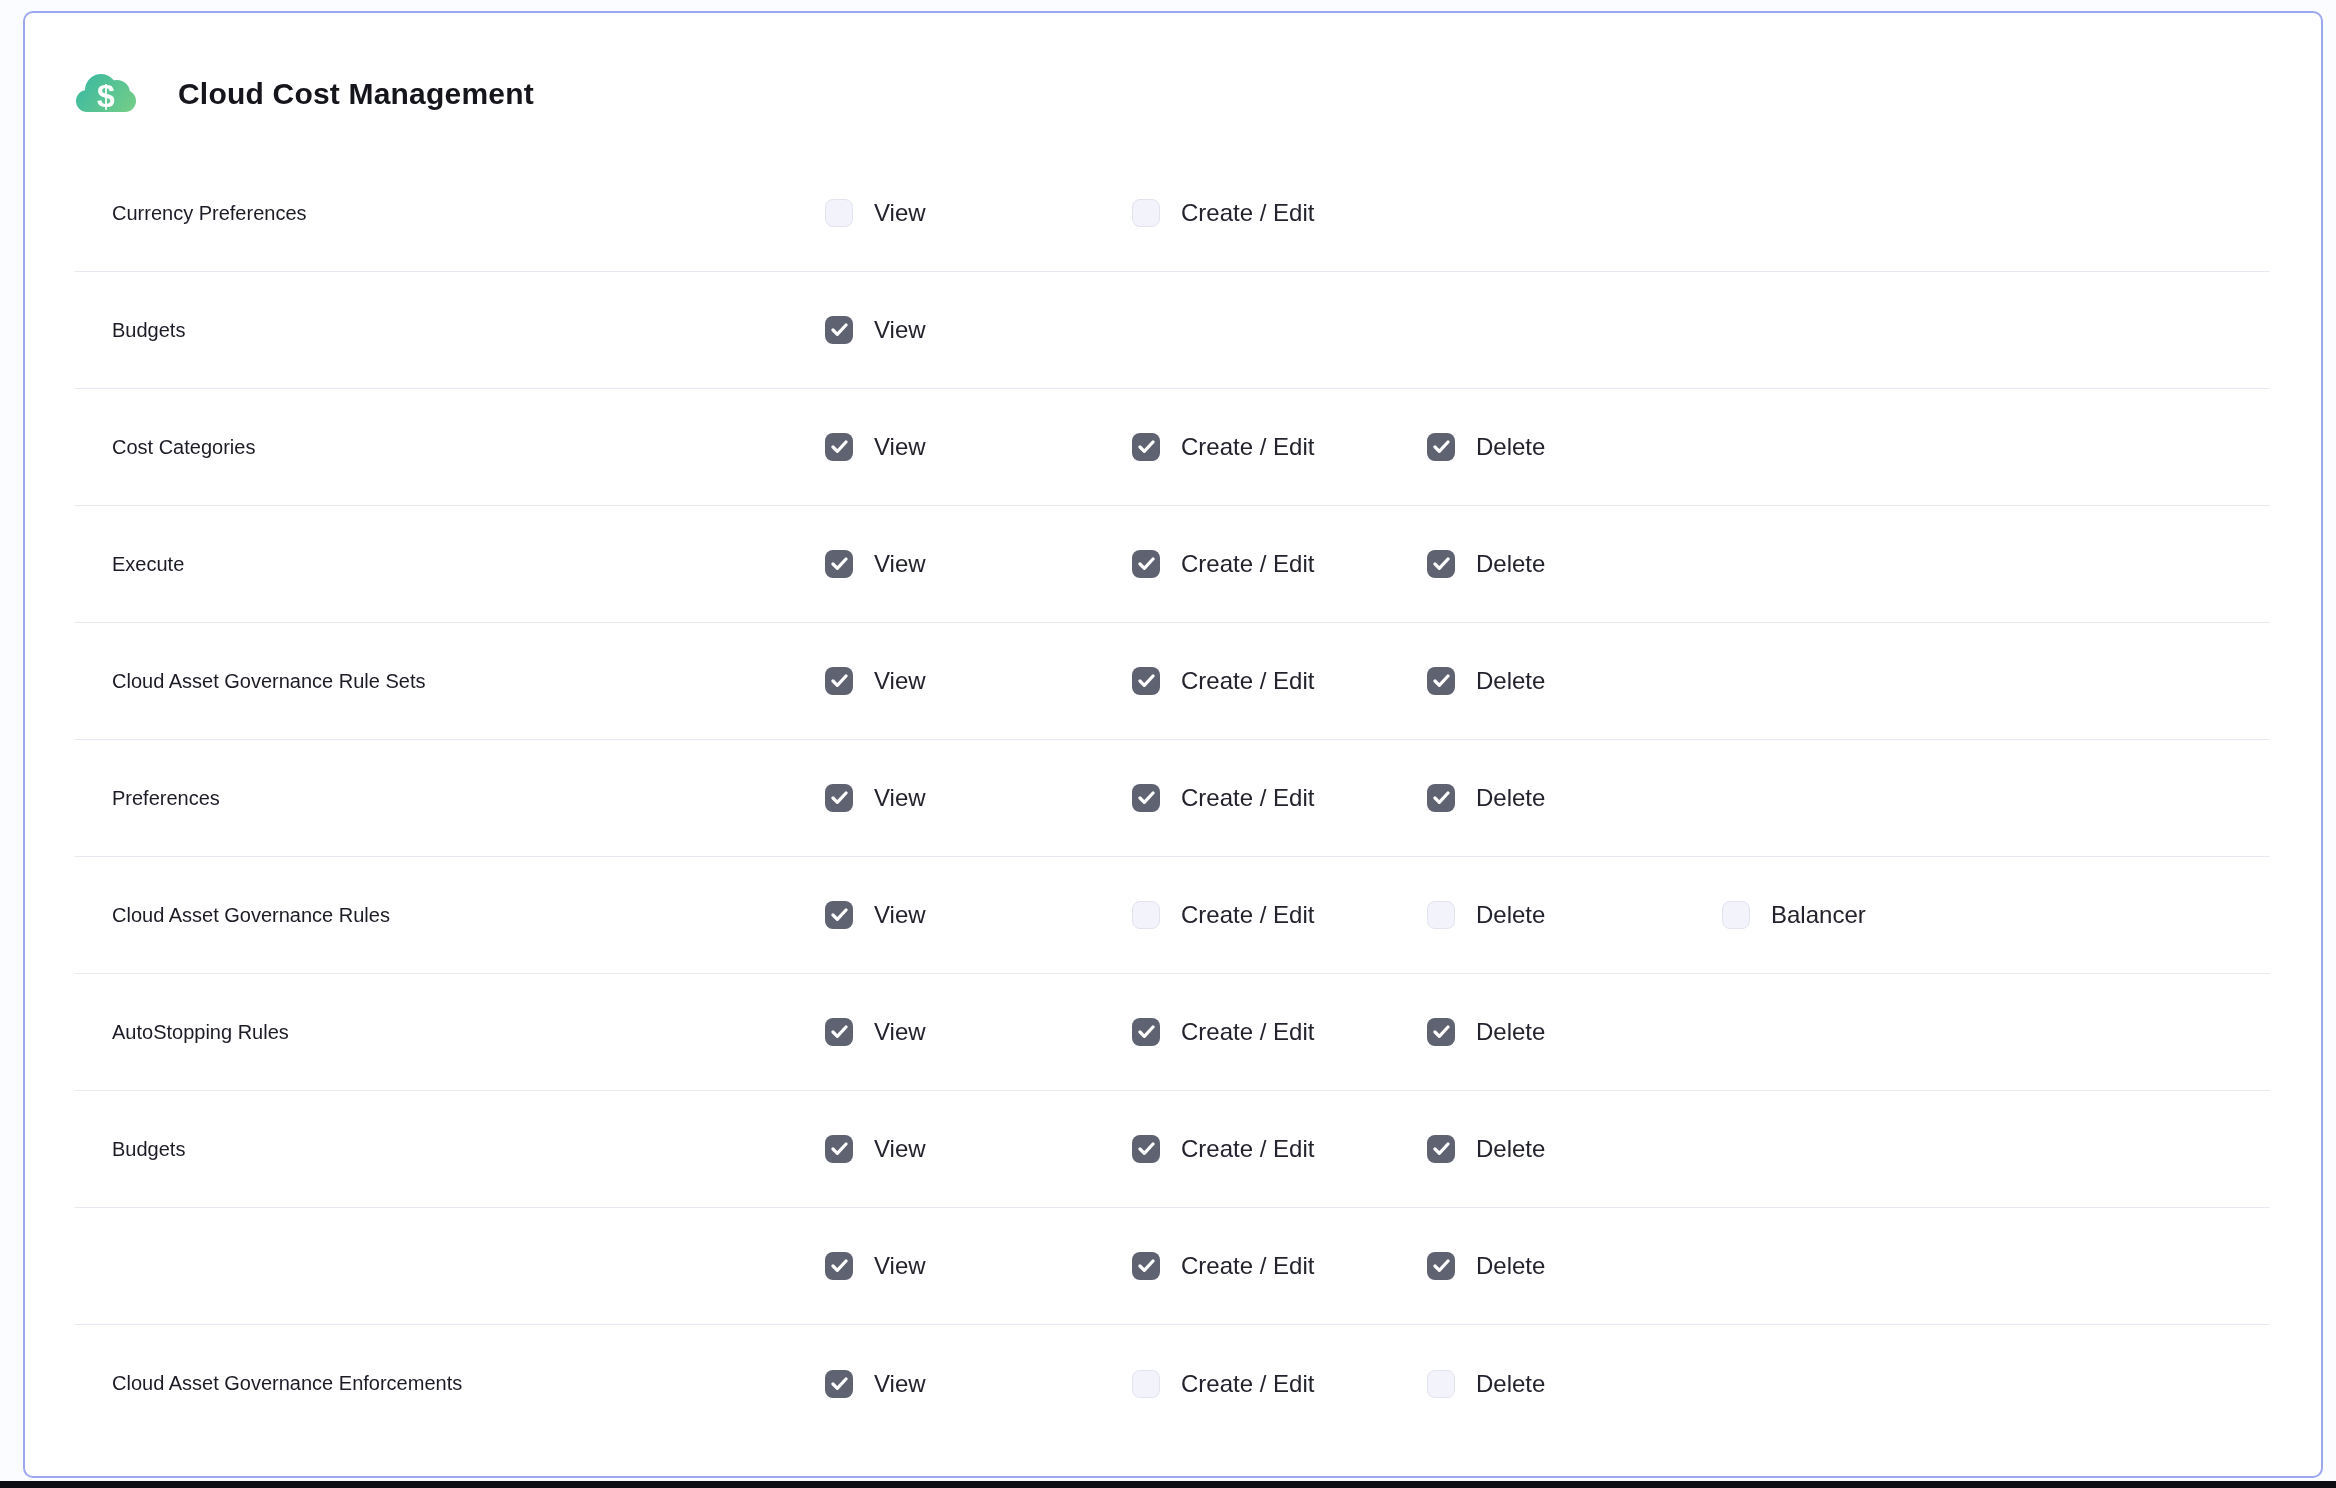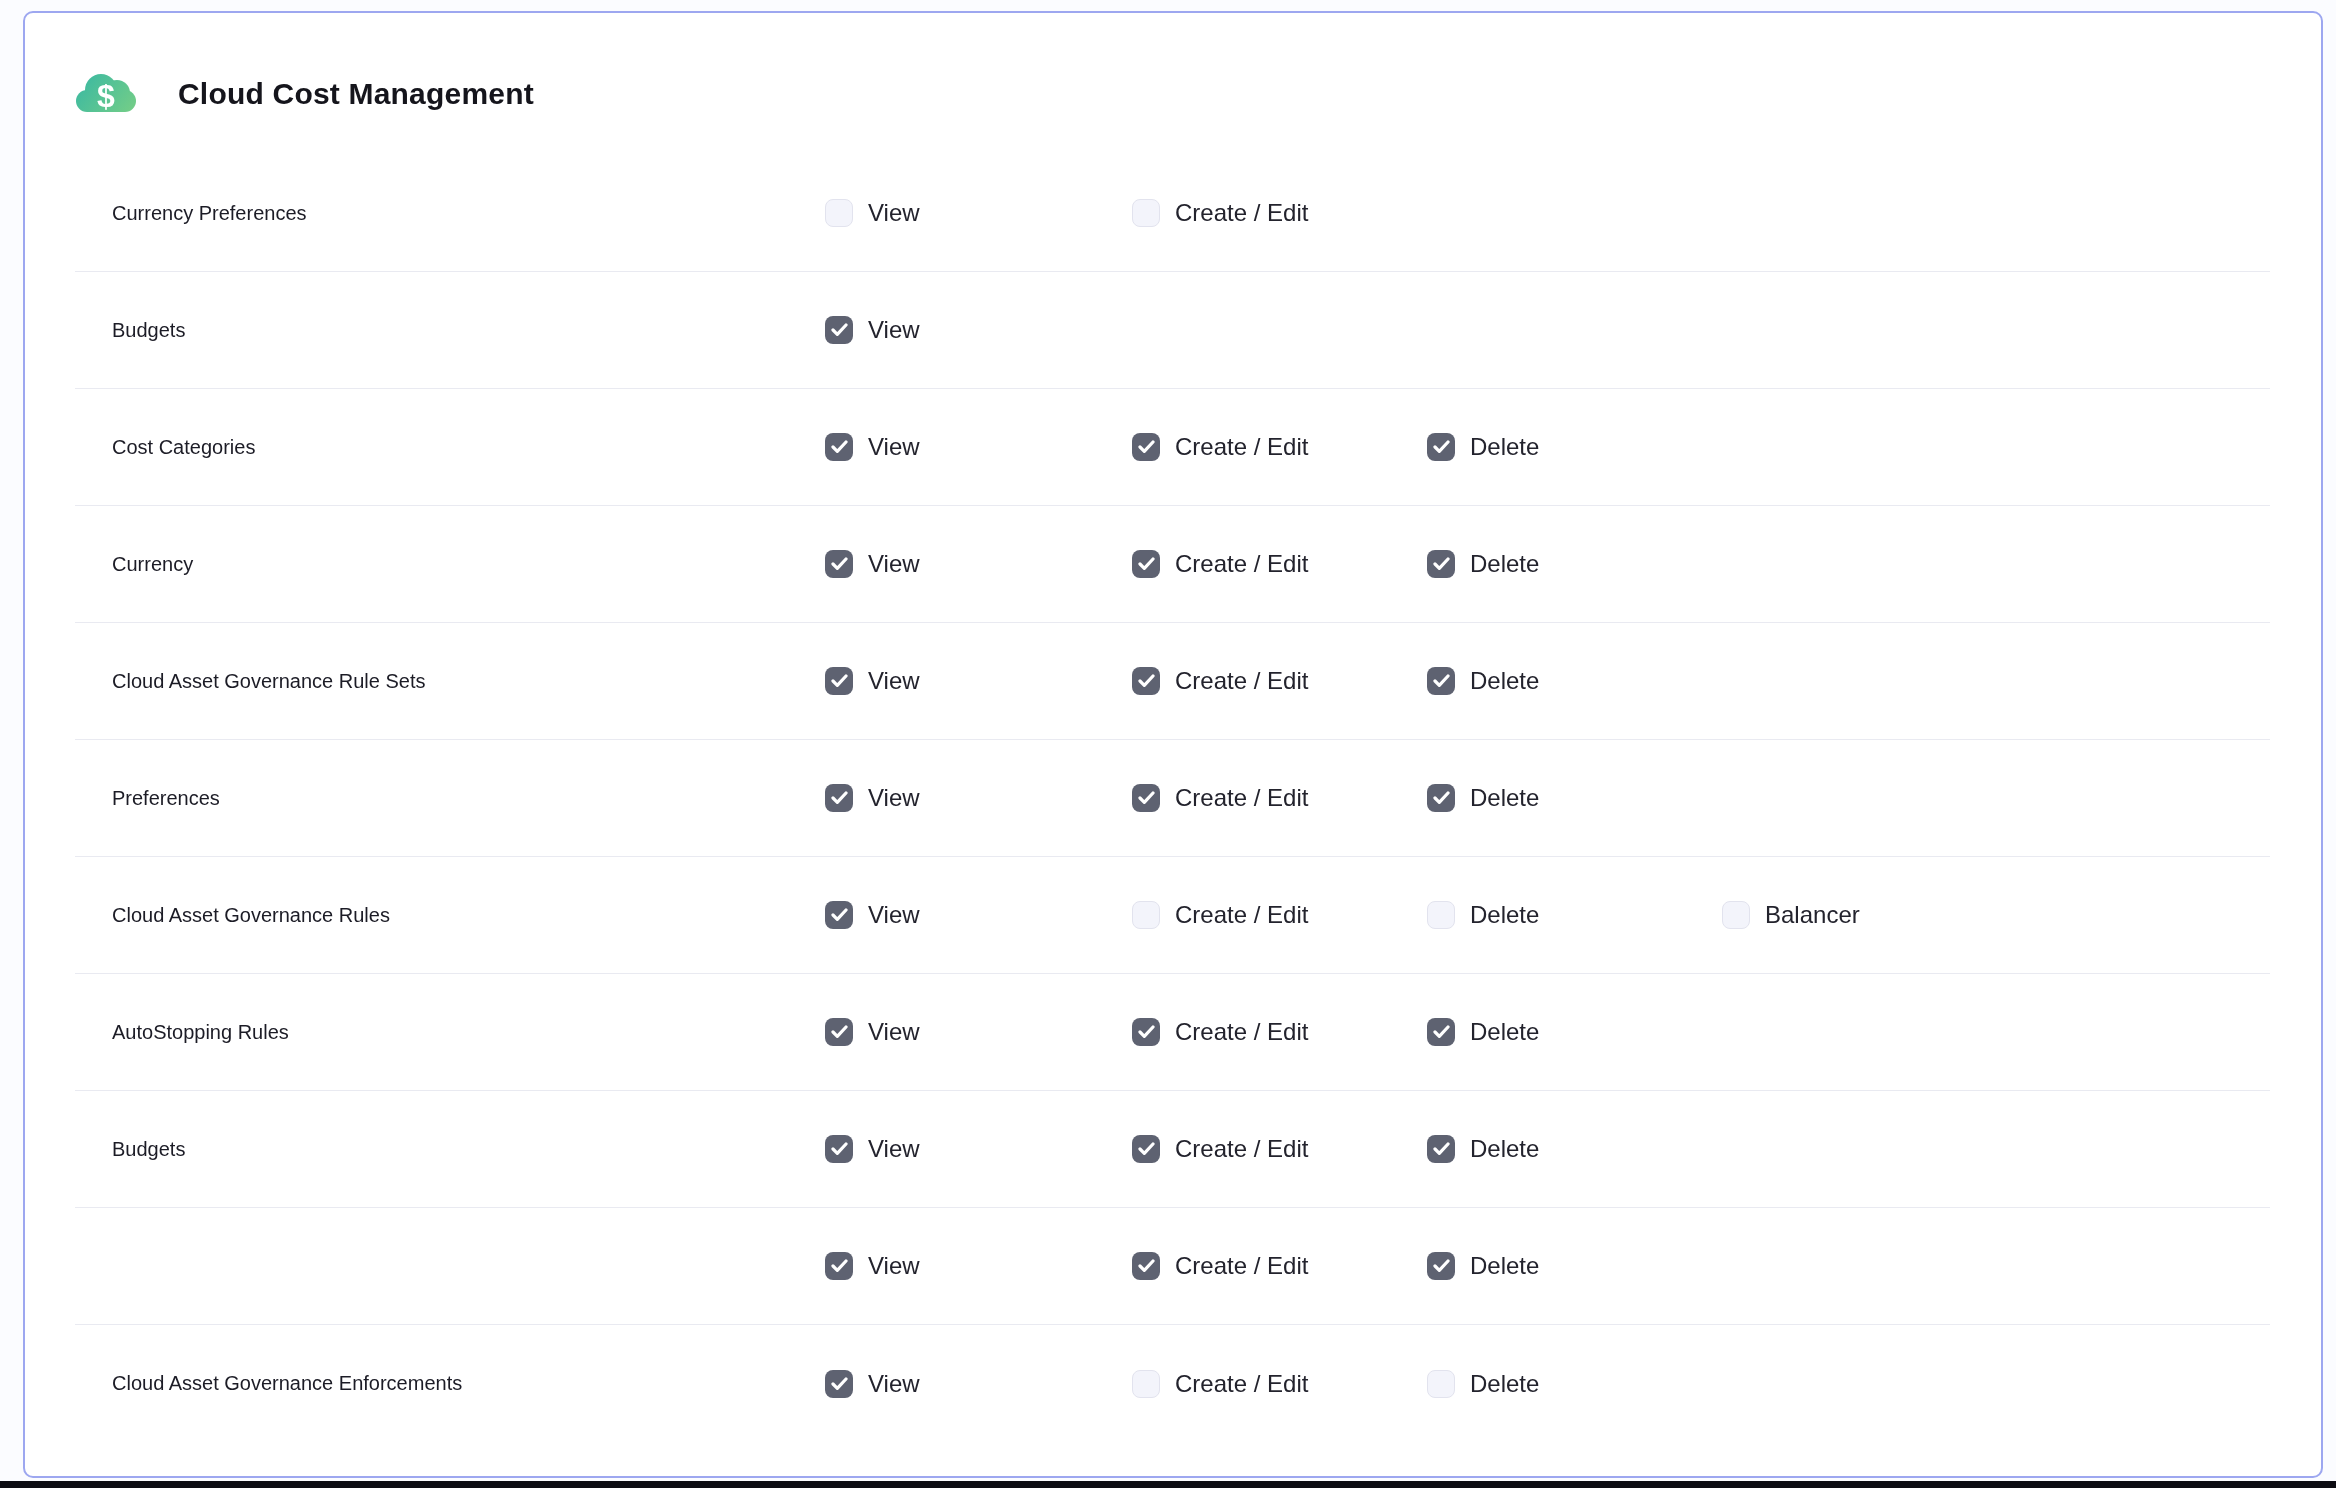--- a/index.html
+++ b/index.html
@@ -47,21 +47,21 @@
     grid-template-columns:750px 307px 295px 295px 1fr;
     align-items:center;
     border-bottom:1px solid var(--divider);
   }
   .row:last-child{border-bottom:none;}
   .row-label{
     padding-left:37px;
     font-size:20px;color:var(--label-color);
   }
   .perm{
-    display:flex;align-items:flex-start;gap:15px;
+    display:flex;align-items:flex-start;gap:21px;
     cursor:pointer;
   }
   .checkbox{
     width:28px;height:28px;border-radius:8px;flex:none;
     display:flex;align-items:center;justify-content:center;
   }
   .checkbox.unchecked{
     background:var(--cb-unchecked-bg);
     border:1px solid var(--cb-unchecked-border);
   }
@@ -150,21 +150,21 @@
           <div class="checkbox checked">
             <svg width="17" height="14" viewBox="0 0 17 14">
               <polyline points="2,7 6.3,11.3 15,2" fill="none" stroke="#ffffff" stroke-width="3.2" stroke-linecap="round" stroke-linejoin="round"></polyline>
             </svg>
           </div>
           <span class="perm-label">Delete</span>
         </div>
       </div>
 
   <div class="row">
-    <div class="row-label">Currency</div>
+    <div class="row-label">Execute</div>
   <div class="perm" style="grid-column: 2;">
           <div class="checkbox checked">
             <svg width="17" height="14" viewBox="0 0 17 14">
               <polyline points="2,7 6.3,11.3 15,2" fill="none" stroke="#ffffff" stroke-width="3.2" stroke-linecap="round" stroke-linejoin="round"></polyline>
             </svg>
           </div>
           <span class="perm-label">View</span>
         </div>
         <div class="perm" style="grid-column: 3;">
           <div class="checkbox checked">

